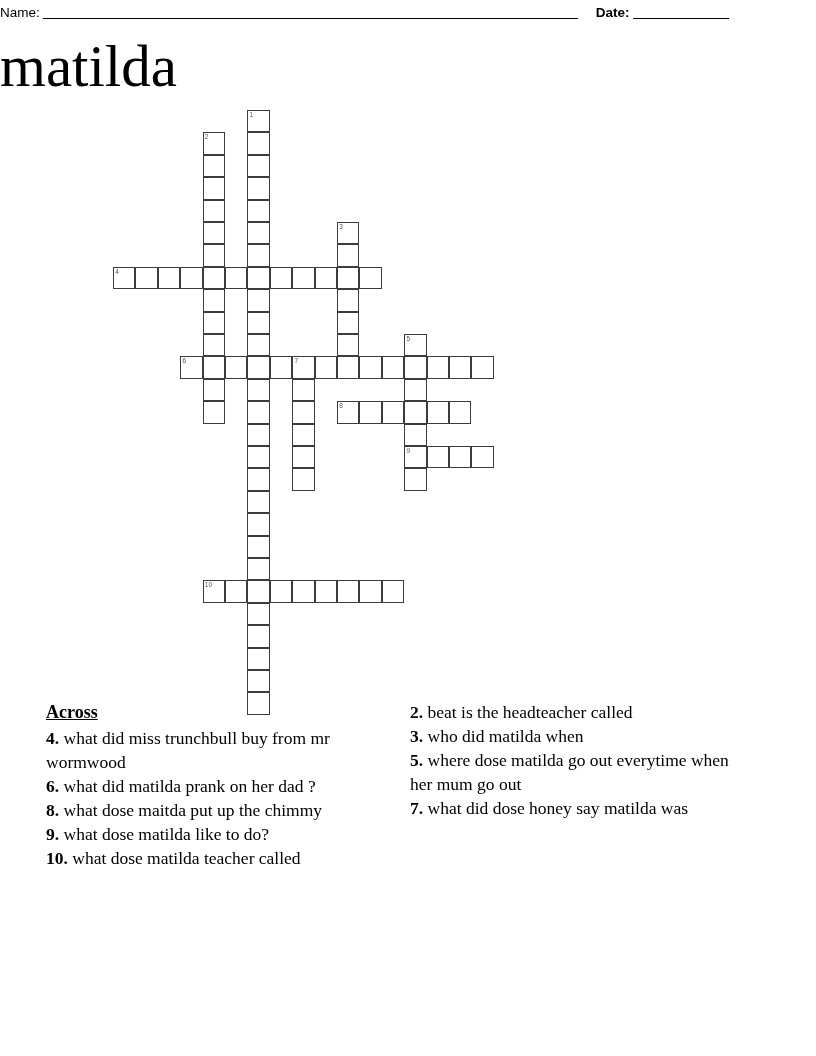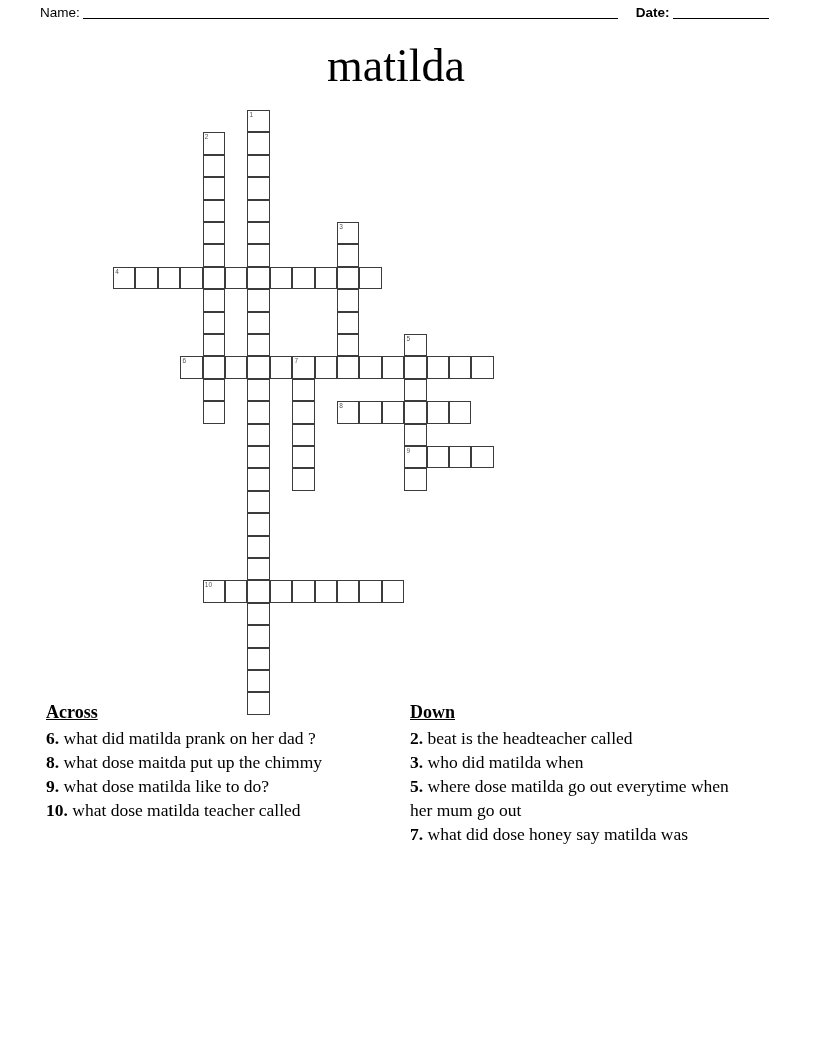--- a/index.html
+++ b/index.html
@@ -27,21 +27,21 @@
     align-items: flex-start;
     padding-top: 4px;
     box-sizing: border-box;
   }
   .name-label, .date-label {
     font-family: "Liberation Sans", "DejaVu Sans", sans-serif;
     font-size: 13.5px;
     line-height: 17px;
     white-space: nowrap;
   }
-  .name-label { margin-left: 40px; }
+  .name-label { }
   .name-rule {
     flex: 0 0 auto;
     width: 535px;
     border-bottom: 1px solid #000;
     height: 14px;
     margin-left: 3px;
   }
   .date-label { margin-left: 18px; font-weight: bold; }
   .date-rule {
     flex: 0 0 auto;
@@ -50,22 +50,21 @@
     height: 14px;
     margin-left: 3px;
   }
 
   
   .puzzle-title {
     position: absolute;
     left: 0;
     top: 38px;
     width: 792px;
-    text-align: center;
-    font-size: 46px;
+    font-size: 59px;
     line-height: 56px;
     font-family: "Liberation Serif", "DejaVu Serif", serif;
     font-weight: normal;
     letter-spacing: 0px;
   }
 
   
   #crossword-grid {
     position: absolute;
     left: 113px;
@@ -251,28 +250,28 @@
     <div class="cw-cell" style="left: 201.6px; top: 470.4px;"></div>
     <div class="cw-cell" style="left: 224px; top: 470.4px;"></div>
     <div class="cw-cell" style="left: 246.4px; top: 470.4px;"></div>
     <div class="cw-cell" style="left: 268.8px; top: 470.4px;"></div>
   </div>
 
 <div id="clues">
   <div class="clue-col" id="across-column">
     <div class="clue-heading">Across</div>
     <div id="across-list">
+        <div class="clue-item"><span class="clue-num">4.</span><span class="clue-text"> what did miss trunchbull buy from mr wormwood</span></div>
         <div class="clue-item"><span class="clue-num">6.</span><span class="clue-text"> what did matilda prank on her dad ?</span></div>
         <div class="clue-item"><span class="clue-num">8.</span><span class="clue-text"> what dose maitda put up the chimmy</span></div>
         <div class="clue-item"><span class="clue-num">9.</span><span class="clue-text"> what dose matilda like to do?</span></div>
         <div class="clue-item"><span class="clue-num">10.</span><span class="clue-text"> what dose matilda teacher called</span></div>
       </div>
   </div>
   <div class="clue-col" id="down-column">
-    <div class="clue-heading">Down</div>
     <div id="down-list">
         <div class="clue-item"><span class="clue-num">2.</span><span class="clue-text"> beat is the headteacher called</span></div>
         <div class="clue-item"><span class="clue-num">3.</span><span class="clue-text"> who did matilda when</span></div>
         <div class="clue-item"><span class="clue-num">5.</span><span class="clue-text"> where dose matilda go out everytime when her mum go out</span></div>
         <div class="clue-item"><span class="clue-num">7.</span><span class="clue-text"> what did dose honey say matilda was</span></div>
       </div>
   </div>
 </div>
 
 </body></html>

